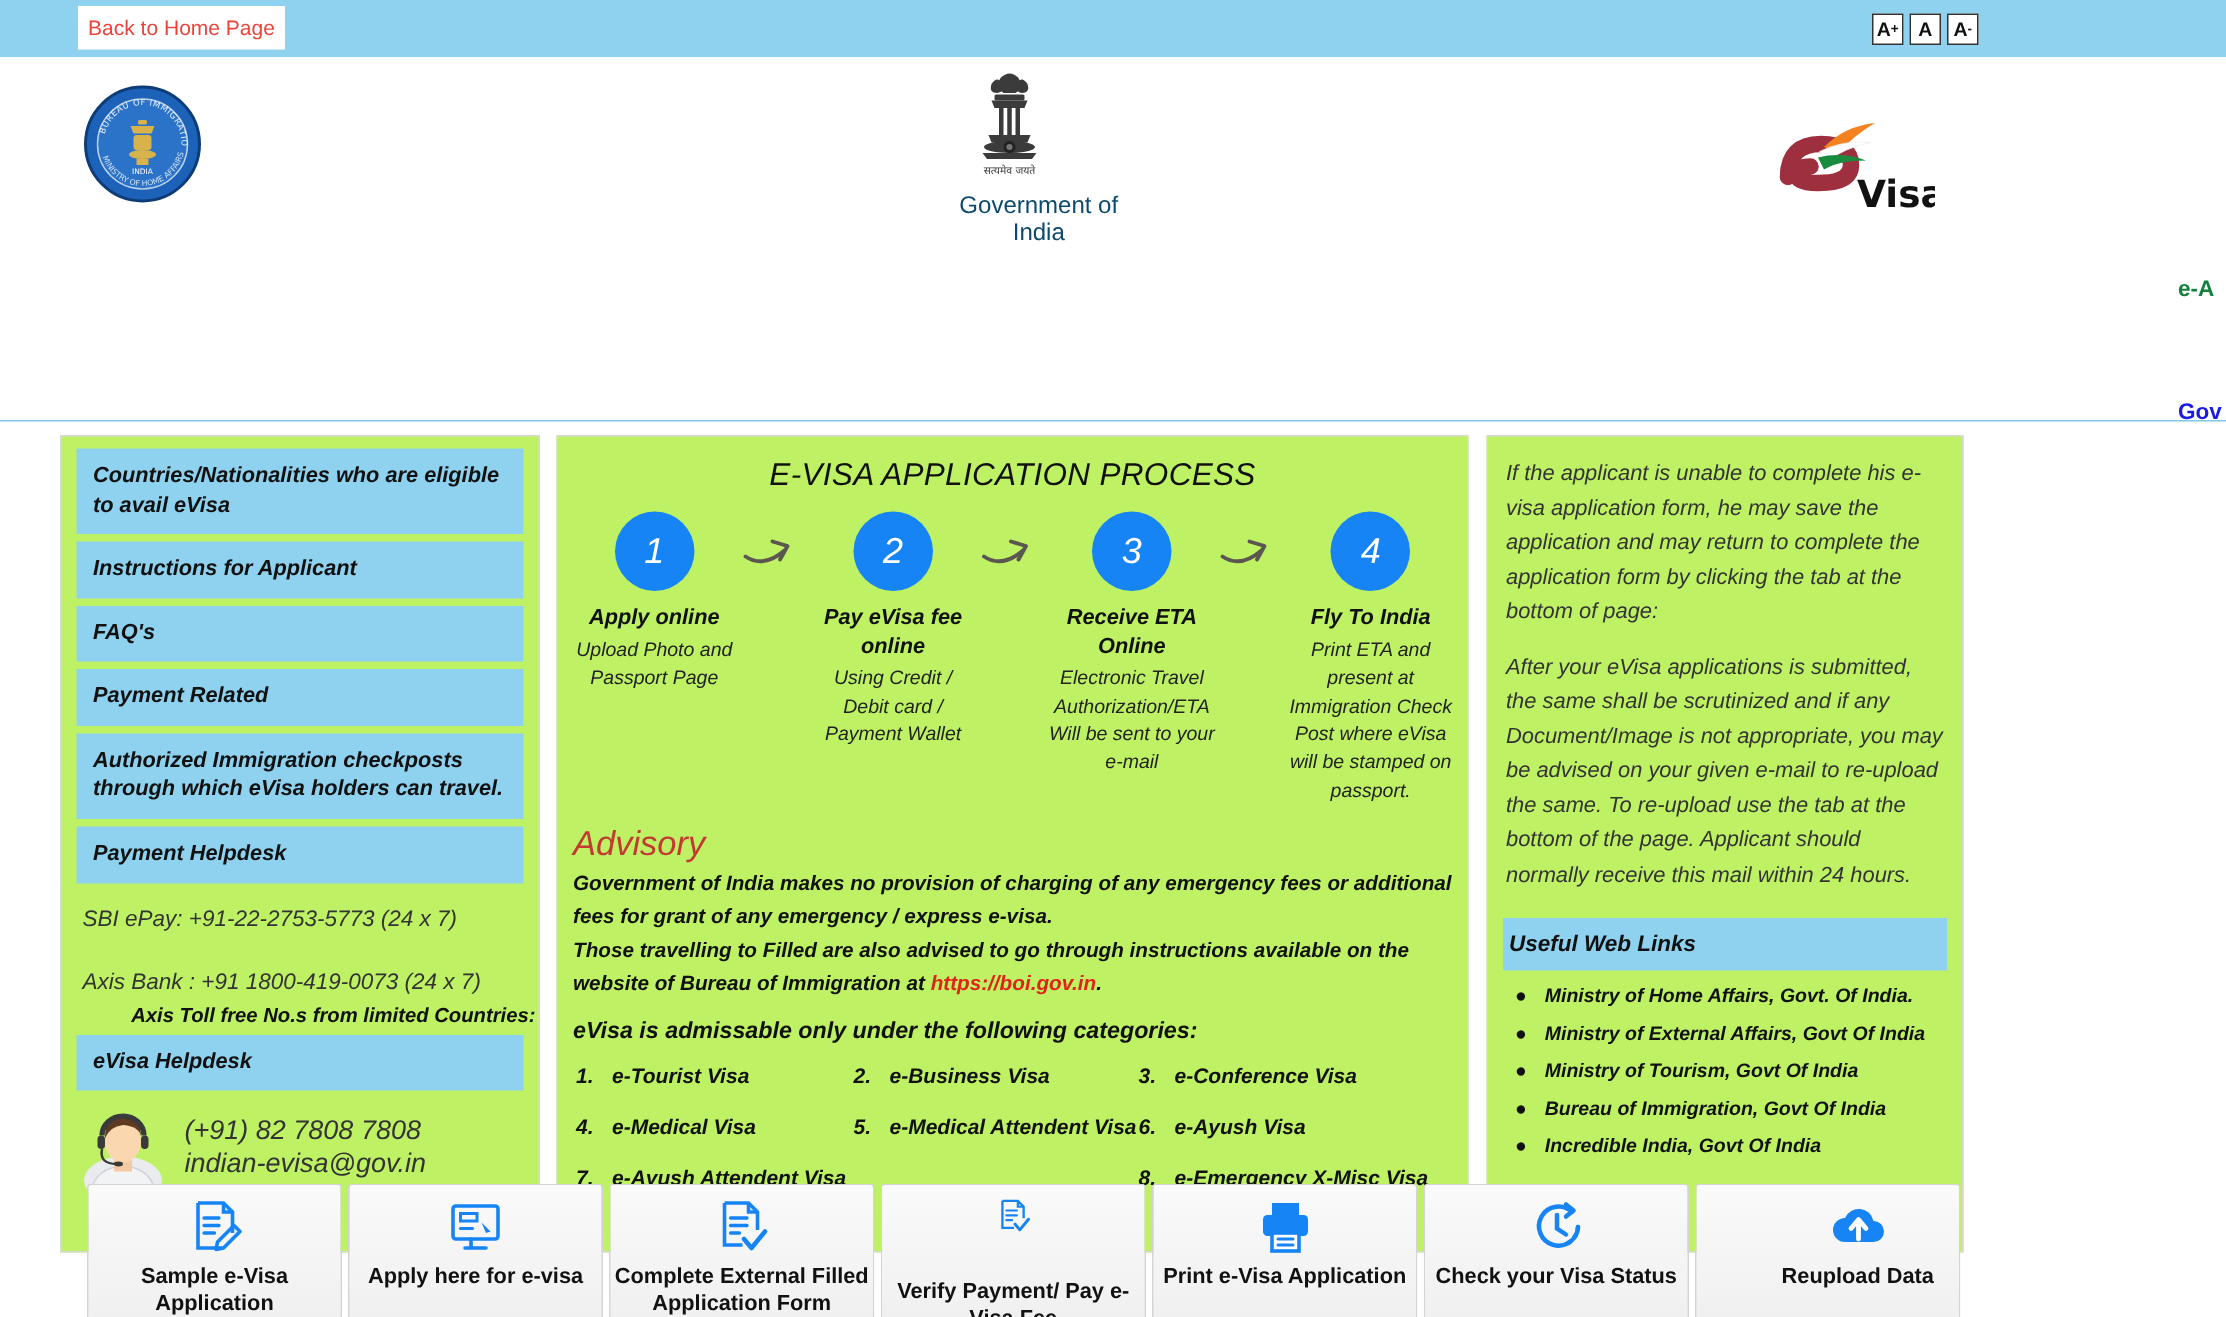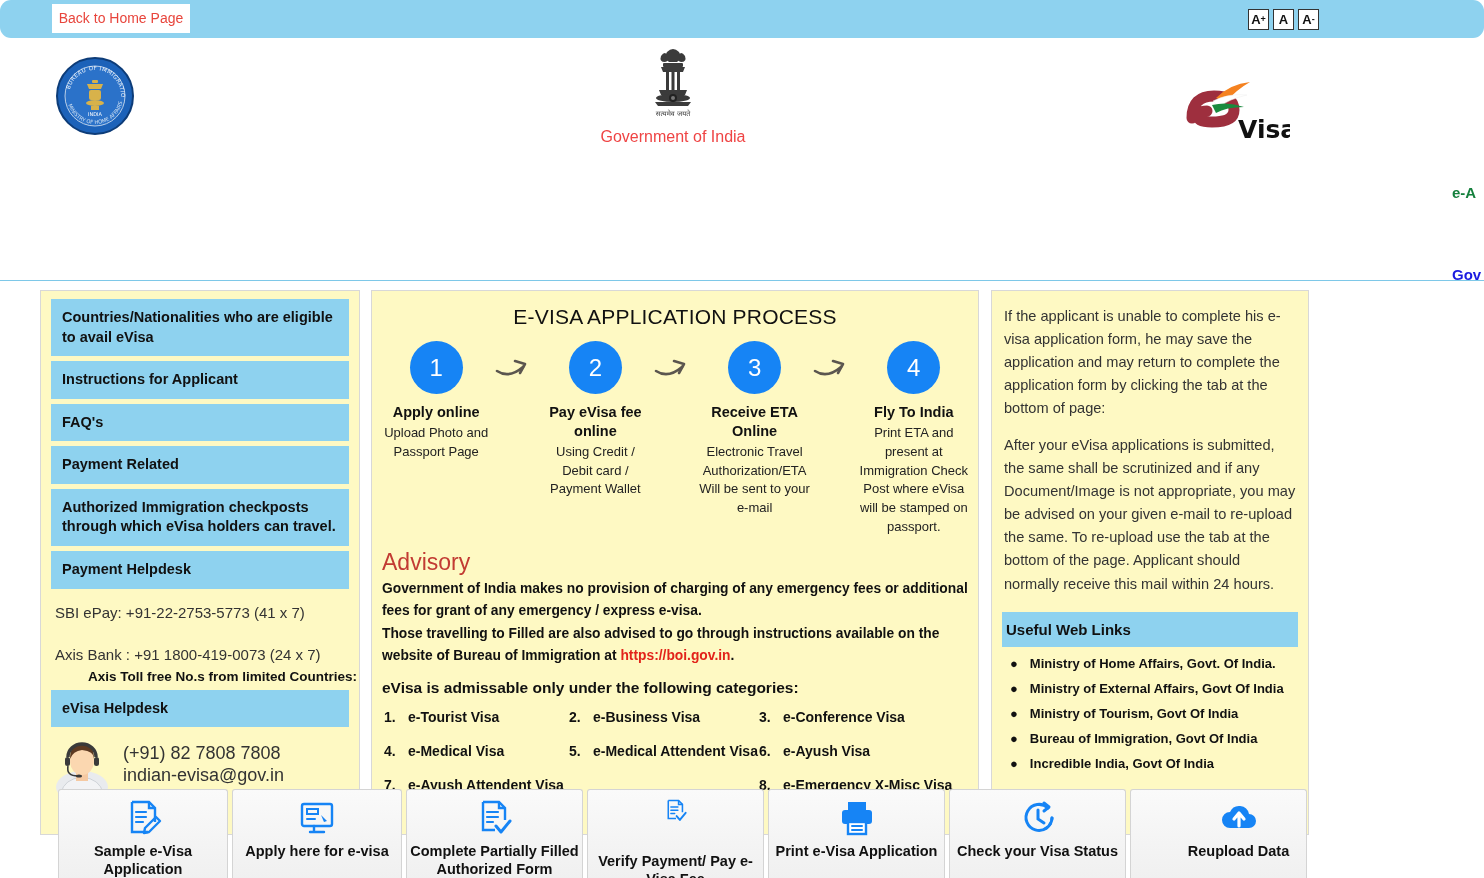--- a/index.html
+++ b/index.html
@@ -8,21 +8,20 @@
     font-family: "Liberation Sans", sans-serif;
     background: #ffffff;
     overflow: hidden;
   }
 
   
   .topbar {
     position: absolute; top: 0; left: 0;
     width: 1484px; height: 38px;
     background: #8ed2ef;
-    border-radius: 11px;
   }
   .home-btn {
     position: absolute; left: 52px; top: 4px;
     width: 138px; height: 29px;
     background: #ffffff;
     border: none;
     color: #e8453c;
     font-size: 14px;
     font-family: "Liberation Sans", sans-serif;
     cursor: pointer;
@@ -50,23 +49,24 @@
     width: 1484px; height: 243px;
     background: #ffffff;
     border-bottom: 1.5px solid #7ec8e8;
   }
   .boi-seal { position: absolute; left: 55px; top: 18px; }
   .emblem-wrap {
     position: absolute; left: 598px; top: 8px;
     width: 150px; text-align: center;
   }
   .emblem-caption {
-    font-size: 16px; color: #ef4444;
+    font-size: 16px; color: #0c4a6e;
     margin-top: 2px;
     font-family: "Liberation Sans", sans-serif;
+    margin-left: 39px;
   }
   .evisa-logo { position: absolute; left: 1180px; top: 36px; }
 
   .right-clip-1 {
     position: absolute; left: 1452px; top: 146px;
     font-size: 15px; font-weight: bold; color: #15803d;
     white-space: nowrap; overflow: hidden; width: 32px;
   }
   .right-clip-2 {
     position: absolute; left: 1452px; top: 228px;
@@ -74,22 +74,23 @@
     white-space: nowrap; overflow: hidden; width: 32px;
   }
 
   
   .main {
     position: absolute; top: 283px; left: 0;
     width: 1484px; height: 595px;
   }
   .panel {
     position: absolute;
-    background: #fef9c3;
+    background: #bef264;
     border: 1px solid #d8d8d8;
+    font-style: italic;
   }
   .panel-left   { left: 40px;  top: 7px; width: 320px; height: 545px; }
   .panel-center { left: 371px; top: 7px; width: 608px; height: 545px; }
   .panel-right  { left: 991px; top: 7px; width: 318px; height: 545px; }
 
   
   .menu { padding: 8px 10px 0 10px; }
   .menu-item {
     background: #8ed2ef;
     color: #111;
@@ -288,21 +289,21 @@
 
   <div class="panel panel-left">
     <div class="menu">
       <div class="menu-item">Countries/Nationalities who are eligible to avail eVisa</div>
       <div class="menu-item">Instructions for Applicant</div>
       <div class="menu-item">FAQ's</div>
       <div class="menu-item">Payment Related</div>
       <div class="menu-item">Authorized Immigration checkposts through which eVisa holders can travel.</div>
       <div class="menu-item">Payment Helpdesk</div>
     </div>
-    <div class="contact-line">SBI ePay: +91-22-2753-5773 (41 x 7)</div>
+    <div class="contact-line">SBI ePay: +91-22-2753-5773 (24 x 7)</div>
     <div class="contact-gap"></div>
     <div class="contact-line">Axis Bank : +91 1800-419-0073 (24 x 7)</div>
     <div class="contact-note">Axis Toll free No.s from limited Countries:</div>
     <div class="menu" style="padding-top:0">
       <div class="menu-item" style="margin-bottom:0">eVisa Helpdesk</div>
     </div>
     <div class="helpdesk-box">
       <svg width="62" height="62" viewBox="0 0 62 62">
         <ellipse cx="31" cy="54" rx="26" ry="16" fill="#e9ebee"></ellipse>
         <path d="M10 60 q3-14 21-16 q18 2 21 16z" fill="#f2f3f5" stroke="#cfd3d8" stroke-width="1"></path>
@@ -465,21 +466,21 @@
   </div>
 
   <div class="tile t2">
     <svg width="40" height="40" viewBox="0 0 40 40">
       <path d="M8 4 h16 l6 6 v12" fill="none" stroke="#1684f5" stroke-width="2.4"></path>
       <path d="M8 4 v28 h12" fill="none" stroke="#1684f5" stroke-width="2.4"></path>
       <path d="M24 4 v6 h6" fill="none" stroke="#1684f5" stroke-width="2.4"></path>
       <path d="M12 14 h11 M12 19 h11 M12 24 h6" stroke="#1684f5" stroke-width="2.2" stroke-linecap="round"></path>
       <path d="M21 28 l5 6 l9 -11" fill="none" stroke="#1684f5" stroke-width="3" stroke-linecap="round" stroke-linejoin="round"></path>
     </svg>
-    <div class="tile-label">Complete Partially Filled Authorized Form</div>
+    <div class="tile-label">Complete External Filled Application Form</div>
   </div>
 
   <div class="tile t3">
     <svg width="40" height="40" viewBox="0 0 40 40">
       <path d="M8 4 h16 l6 6 v12" fill="none" stroke="#1684f5" stroke-width="2.4"></path>
       <path d="M8 4 v28 h12" fill="none" stroke="#1684f5" stroke-width="2.4"></path>
       <path d="M24 4 v6 h6" fill="none" stroke="#1684f5" stroke-width="2.4"></path>
       <path d="M12 14 h11 M12 19 h11 M12 24 h6" stroke="#1684f5" stroke-width="2.2" stroke-linecap="round"></path>
       <path d="M21 28 l5 6 l9 -11" fill="none" stroke="#1684f5" stroke-width="3" stroke-linecap="round" stroke-linejoin="round"></path>
     </svg>

